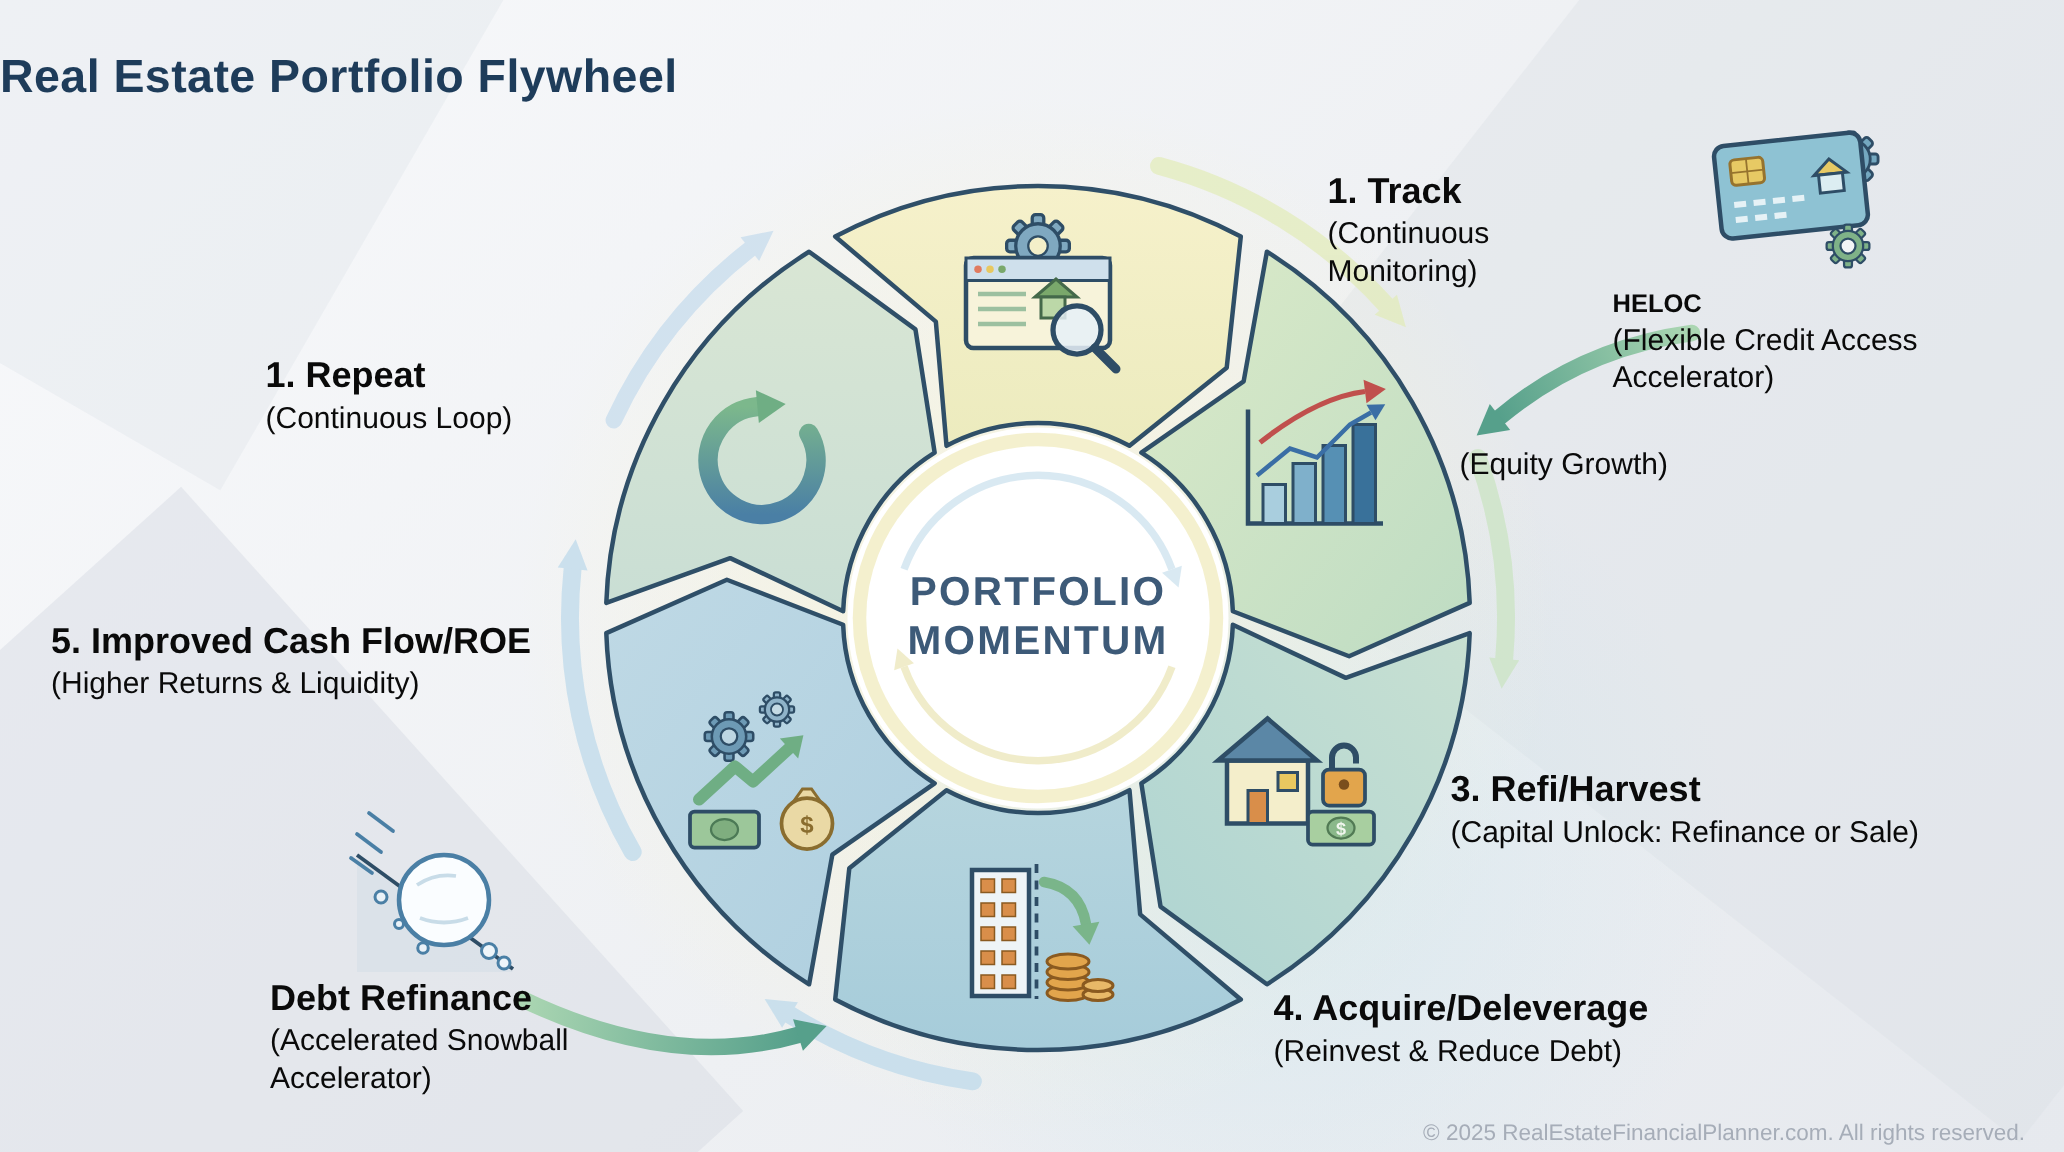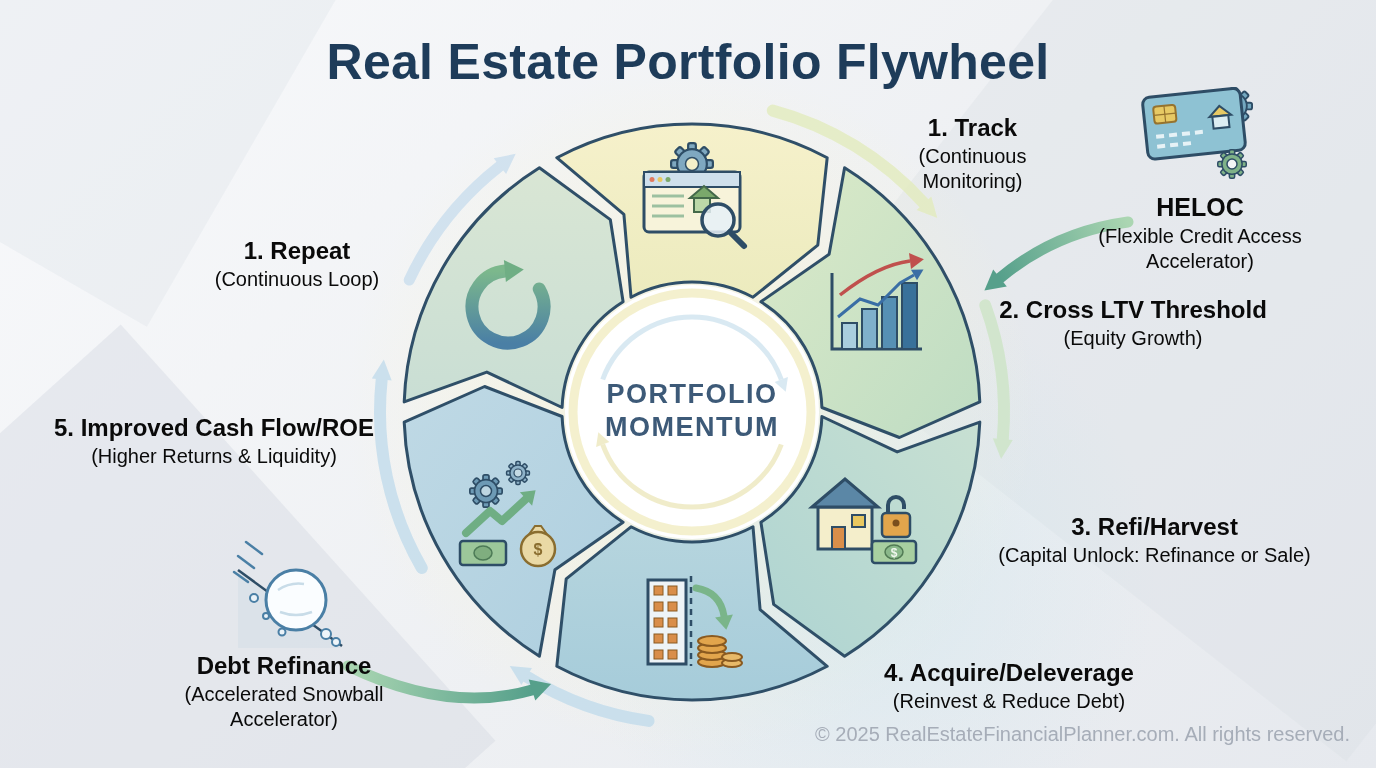--- a/index.html
+++ b/index.html
@@ -10,35 +10,35 @@
   .bg-shape{position:absolute;background:rgba(213,218,226,.45)}
   .bg-shape.s1{width:560px;height:560px;left:-180px;top:440px;transform:rotate(48deg)}
   .bg-shape.s2{width:700px;height:700px;right:-260px;top:-80px;transform:rotate(38deg);background:rgba(218,223,230,.38)}
   .bg-shape.s3{width:420px;height:420px;left:-140px;top:-170px;transform:rotate(30deg);background:rgba(220,225,231,.35)}
   .glow{position:absolute;border-radius:50%;pointer-events:none}
   .glow.g1{left:332px;top:52px;width:720px;height:720px;
     background:radial-gradient(circle,rgba(248,244,212,.85) 0%,rgba(248,244,212,0) 68%)}
   .glow.g2{left:560px;top:280px;width:600px;height:600px;
     background:radial-gradient(circle,rgba(206,230,238,.55) 0%,rgba(206,230,238,0) 70%)}
   svg.wheel{position:absolute;left:0;top:0}
-  .title{position:absolute;left:0;right:0;top:33px;text-align:center;
-    font-size:50px;font-weight:bold;color:#1e3c5a;letter-spacing:.3px}
-  .label{position:absolute;text-align:center;color:#0a0a0a}
+  .title{position:absolute;left:0;right:0;top:33px;text-align:left;
+    font-size:31px;font-weight:bold;color:#1e3c5a;letter-spacing:.3px}
+  .label{position:absolute;color:#0a0a0a}
   .label .t{font-size:24px;font-weight:bold;line-height:1.15}
   .label .s{font-size:20px;line-height:1.25;margin-top:2px}
-  .heloc .t{font-size:25px}
+  .heloc .t{font-size:17px}
   .step1{left:885px;top:114px;width:175px}
   .heloc{left:1075px;top:193px;width:250px}
   .step2{left:973px;top:296px;width:320px}
   .step3{left:967px;top:513px;width:375px}
   .step4{left:849px;top:659px;width:320px}
   .step5{left:34px;top:414px;width:360px}
   .step6{left:177px;top:237px;width:240px}
   .snowlbl{left:180px;top:652px;width:208px}
-  .footer{position:absolute;right:26px;bottom:22px;font-size:20px;color:#a6adb8}
+  .footer{position:absolute;right:26px;bottom:4px;font-size:15px;color:#a6adb8}
   text{font-family:"Liberation Sans",sans-serif}
   .ctext{font-size:27px;font-weight:bold;fill:#3d5a78;letter-spacing:1.5px;text-anchor:middle}
   .dollar{font-weight:bold;text-anchor:middle}
 </style>
 </head>
 <body>
 
 <div class="canvas">
 
   <div class="bg-shape s1"></div>
@@ -263,21 +263,20 @@
     <div class="t">1. Track</div>
     <div class="s">(Continuous Monitoring)</div>
   </div>
 
   <div class="label heloc">
     <div class="t">HELOC</div>
     <div class="s">(Flexible Credit Access Accelerator)</div>
   </div>
 
   <div class="label step2">
-    <div class="t">2. Cross LTV Threshold</div>
     <div class="s">(Equity Growth)</div>
   </div>
 
   <div class="label step3">
     <div class="t">3. Refi/Harvest</div>
     <div class="s">(Capital Unlock: Refinance or Sale)</div>
   </div>
 
   <div class="label step4">
     <div class="t">4. Acquire/Deleverage</div>

